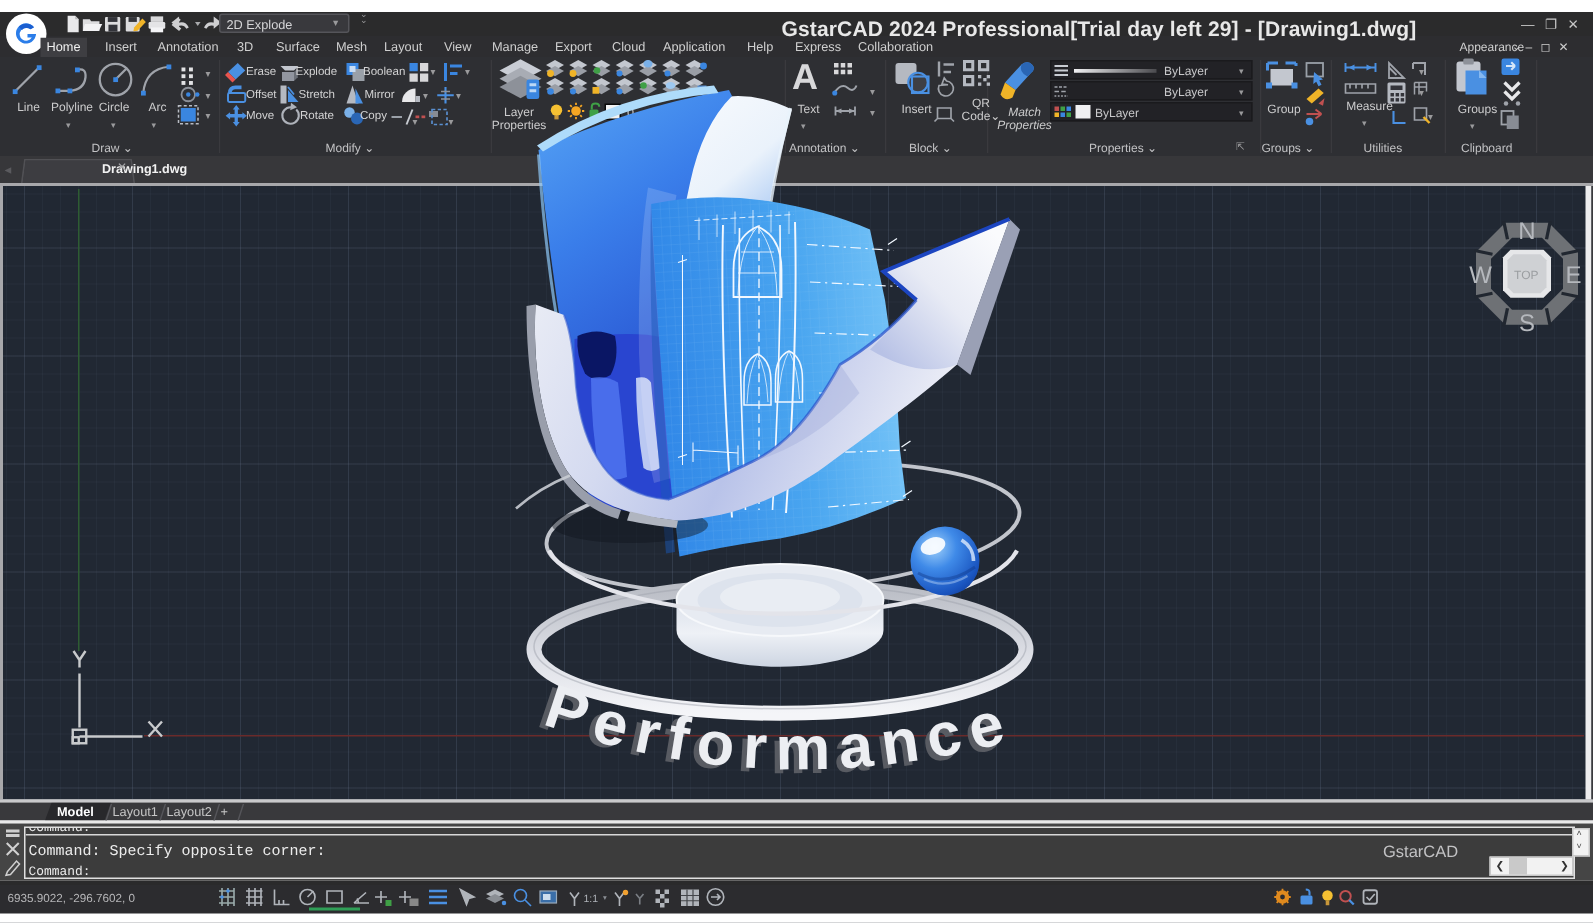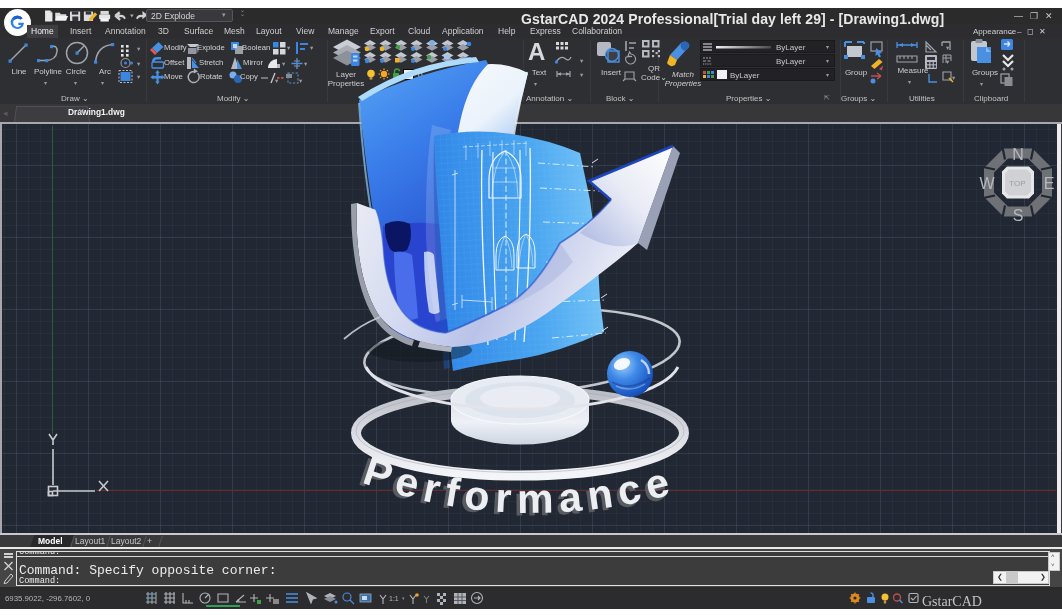--- a/index.html
+++ b/index.html
@@ -50,21 +50,21 @@
 #vscroll { left:1057px; top:124px; width:4px; height:409px; background:#ededee; }
 
 
 .ltab { position:absolute; top:535px; height:12px; line-height:12px; font-size:8.5px; color:#c6c6c6; }
 
 
 #cmdbox { left:16px; top:551px; width:1034px; height:35px; background:#3c3c3c; border:1px solid #e0e0e0; overflow:hidden; }
 
 
 #coords { left:5px; top:594px; font-size:7.8px; color:#b6b6b8; }
-#gsname { left:922px; top:594px; font-size:14px; color:#c2c2c4;font-family:Liberation Serif, serif; }
+#gsname { left:922px; top:562px; font-size:11px; color:#c2c2c4; }
 </style>
 </head>
 <body>
 <div id="app">
   <div class="abs" id="titlebar"></div>
   <div class="abs" id="menubar"></div>
   <div class="abs" id="ribbon"></div>
   <div class="abs" id="tabbar"></div>
   <div class="abs" id="tabbar2"></div>
   <div class="abs" id="canvas"></div>
@@ -294,21 +294,21 @@
     <rect x="138" y="33" width="10" height="10" fill="none" stroke="#5a8fd0" stroke-width="1.1" stroke-dasharray="2.2 1.6"></rect>
     <g fill="#9a9a9c" font-size="6.5" font-family="Liberation Sans">
       <text x="137" y="10">▾</text>
         <text x="160" y="10">▾</text>
       <text x="132" y="26">▾</text>
         <text x="154" y="26">▾</text>
       <text x="125" y="43">▾</text>
         <text x="149" y="43">▾</text>
     </g>
   </svg>
-  <div class="slab" style="left:164px; top:43px;">Modify</div>
+  <div class="slab" style="left:164px; top:43px;">Erase</div>
   <div class="slab" style="left:197px; top:43px;">Explode</div>
   <div class="slab" style="left:242px; top:43px;">Boolean</div>
   <div class="slab" style="left:164px; top:58px;">Offset</div>
   <div class="slab" style="left:199px; top:58px;">Stretch</div>
   <div class="slab" style="left:243px; top:58px;">Mirror</div>
   <div class="slab" style="left:164px; top:72px;">Move</div>
   <div class="slab" style="left:200px; top:72px;">Rotate</div>
   <div class="slab" style="left:240px; top:72px;">Copy</div>
 
   <svg class="abs" style="left:329px; top:38px;" width="200" height="58" viewBox="0 0 200 58">
@@ -555,21 +555,21 @@
   <div class="ltab" style="left:75px;">Layout1</div>
   <div class="abs" style="left:108px; top:536px; width:1px; height:11px; background:#55555a; transform:skewX(-18deg);"></div>
   <div class="ltab" style="left:111px;">Layout2</div>
   <div class="abs" style="left:144px; top:536px; width:1px; height:11px; background:#55555a; transform:skewX(-18deg);"></div>
   <div class="ltab" style="left:147px;">+</div>
   <div class="abs" style="left:160px; top:536px; width:1px; height:11px; background:#55555a; transform:skewX(-18deg);"></div>
 
   <div class="abs" id="cmdbox">
     <div style="position:absolute; left:2px; top:-5px; font-family:'Liberation Mono',monospace; font-size:8.6px; color:#ececec;">Command:</div>
     <div style="position:absolute; left:0; top:4px; width:100%; height:1px; background:#d8d8d8;"></div>
-    <div style="position:absolute; left:2px; top:10.5px; font-family:'Liberation Mono',monospace; font-size:13px; color:#ececec;text-align:right;">Command: Specify opposite corner:</div>
+    <div style="position:absolute; left:2px; top:10.5px; font-family:'Liberation Mono',monospace; font-size:10px; color:#ececec;text-align:right;">Command: Specify opposite corner:</div>
     <div style="position:absolute; left:2px; top:24px; font-family:'Liberation Mono',monospace; font-size:8.6px; color:#ececec;">Command:</div>
   </div>
   <svg class="abs" style="left:2px; top:552px;" width="13" height="33" viewBox="0 0 13 33">
     <g stroke="#cfcfcf" stroke-width="1.4" fill="none">
       <path d="M2 2 L11 2 M2 5 L11 5" stroke-width="2"></path>
       <path d="M2.5 10 L10.5 18 M10.5 10 L2.5 18"></path>
       <path d="M3 29 L9 22 L11 24 L5 31 L2 31.5 Z" stroke-width="1"></path>
     </g>
   </svg>
 

